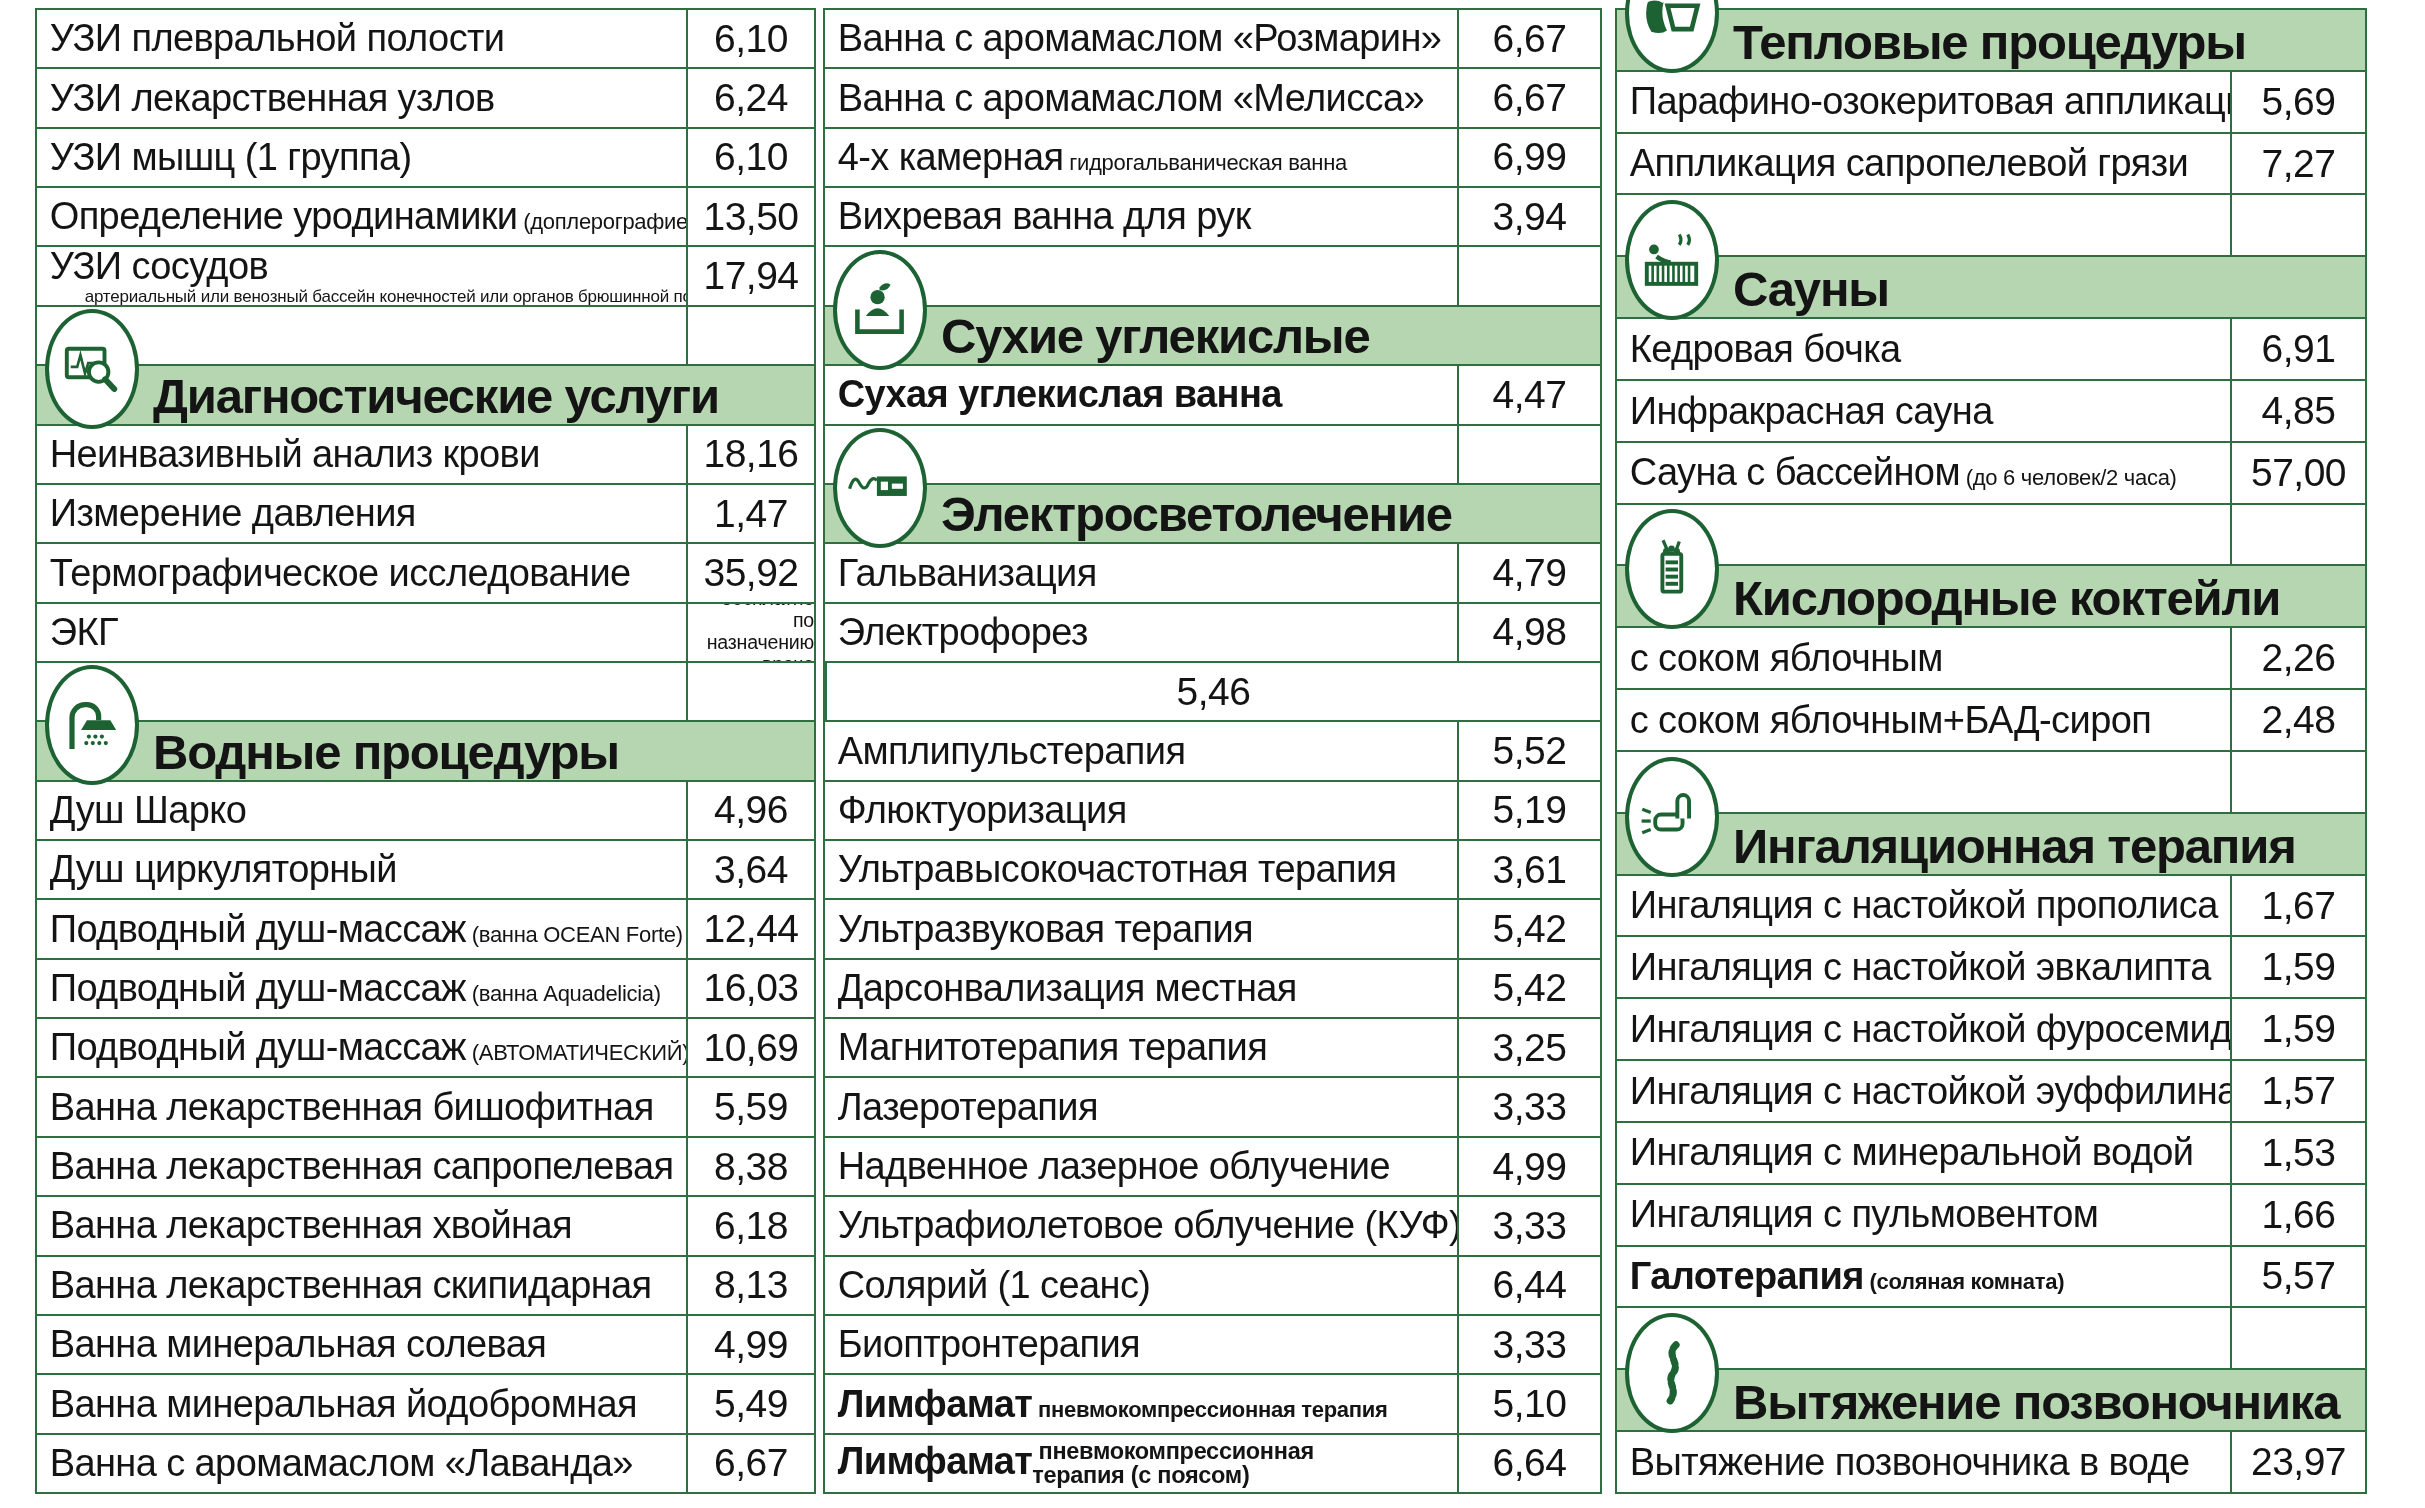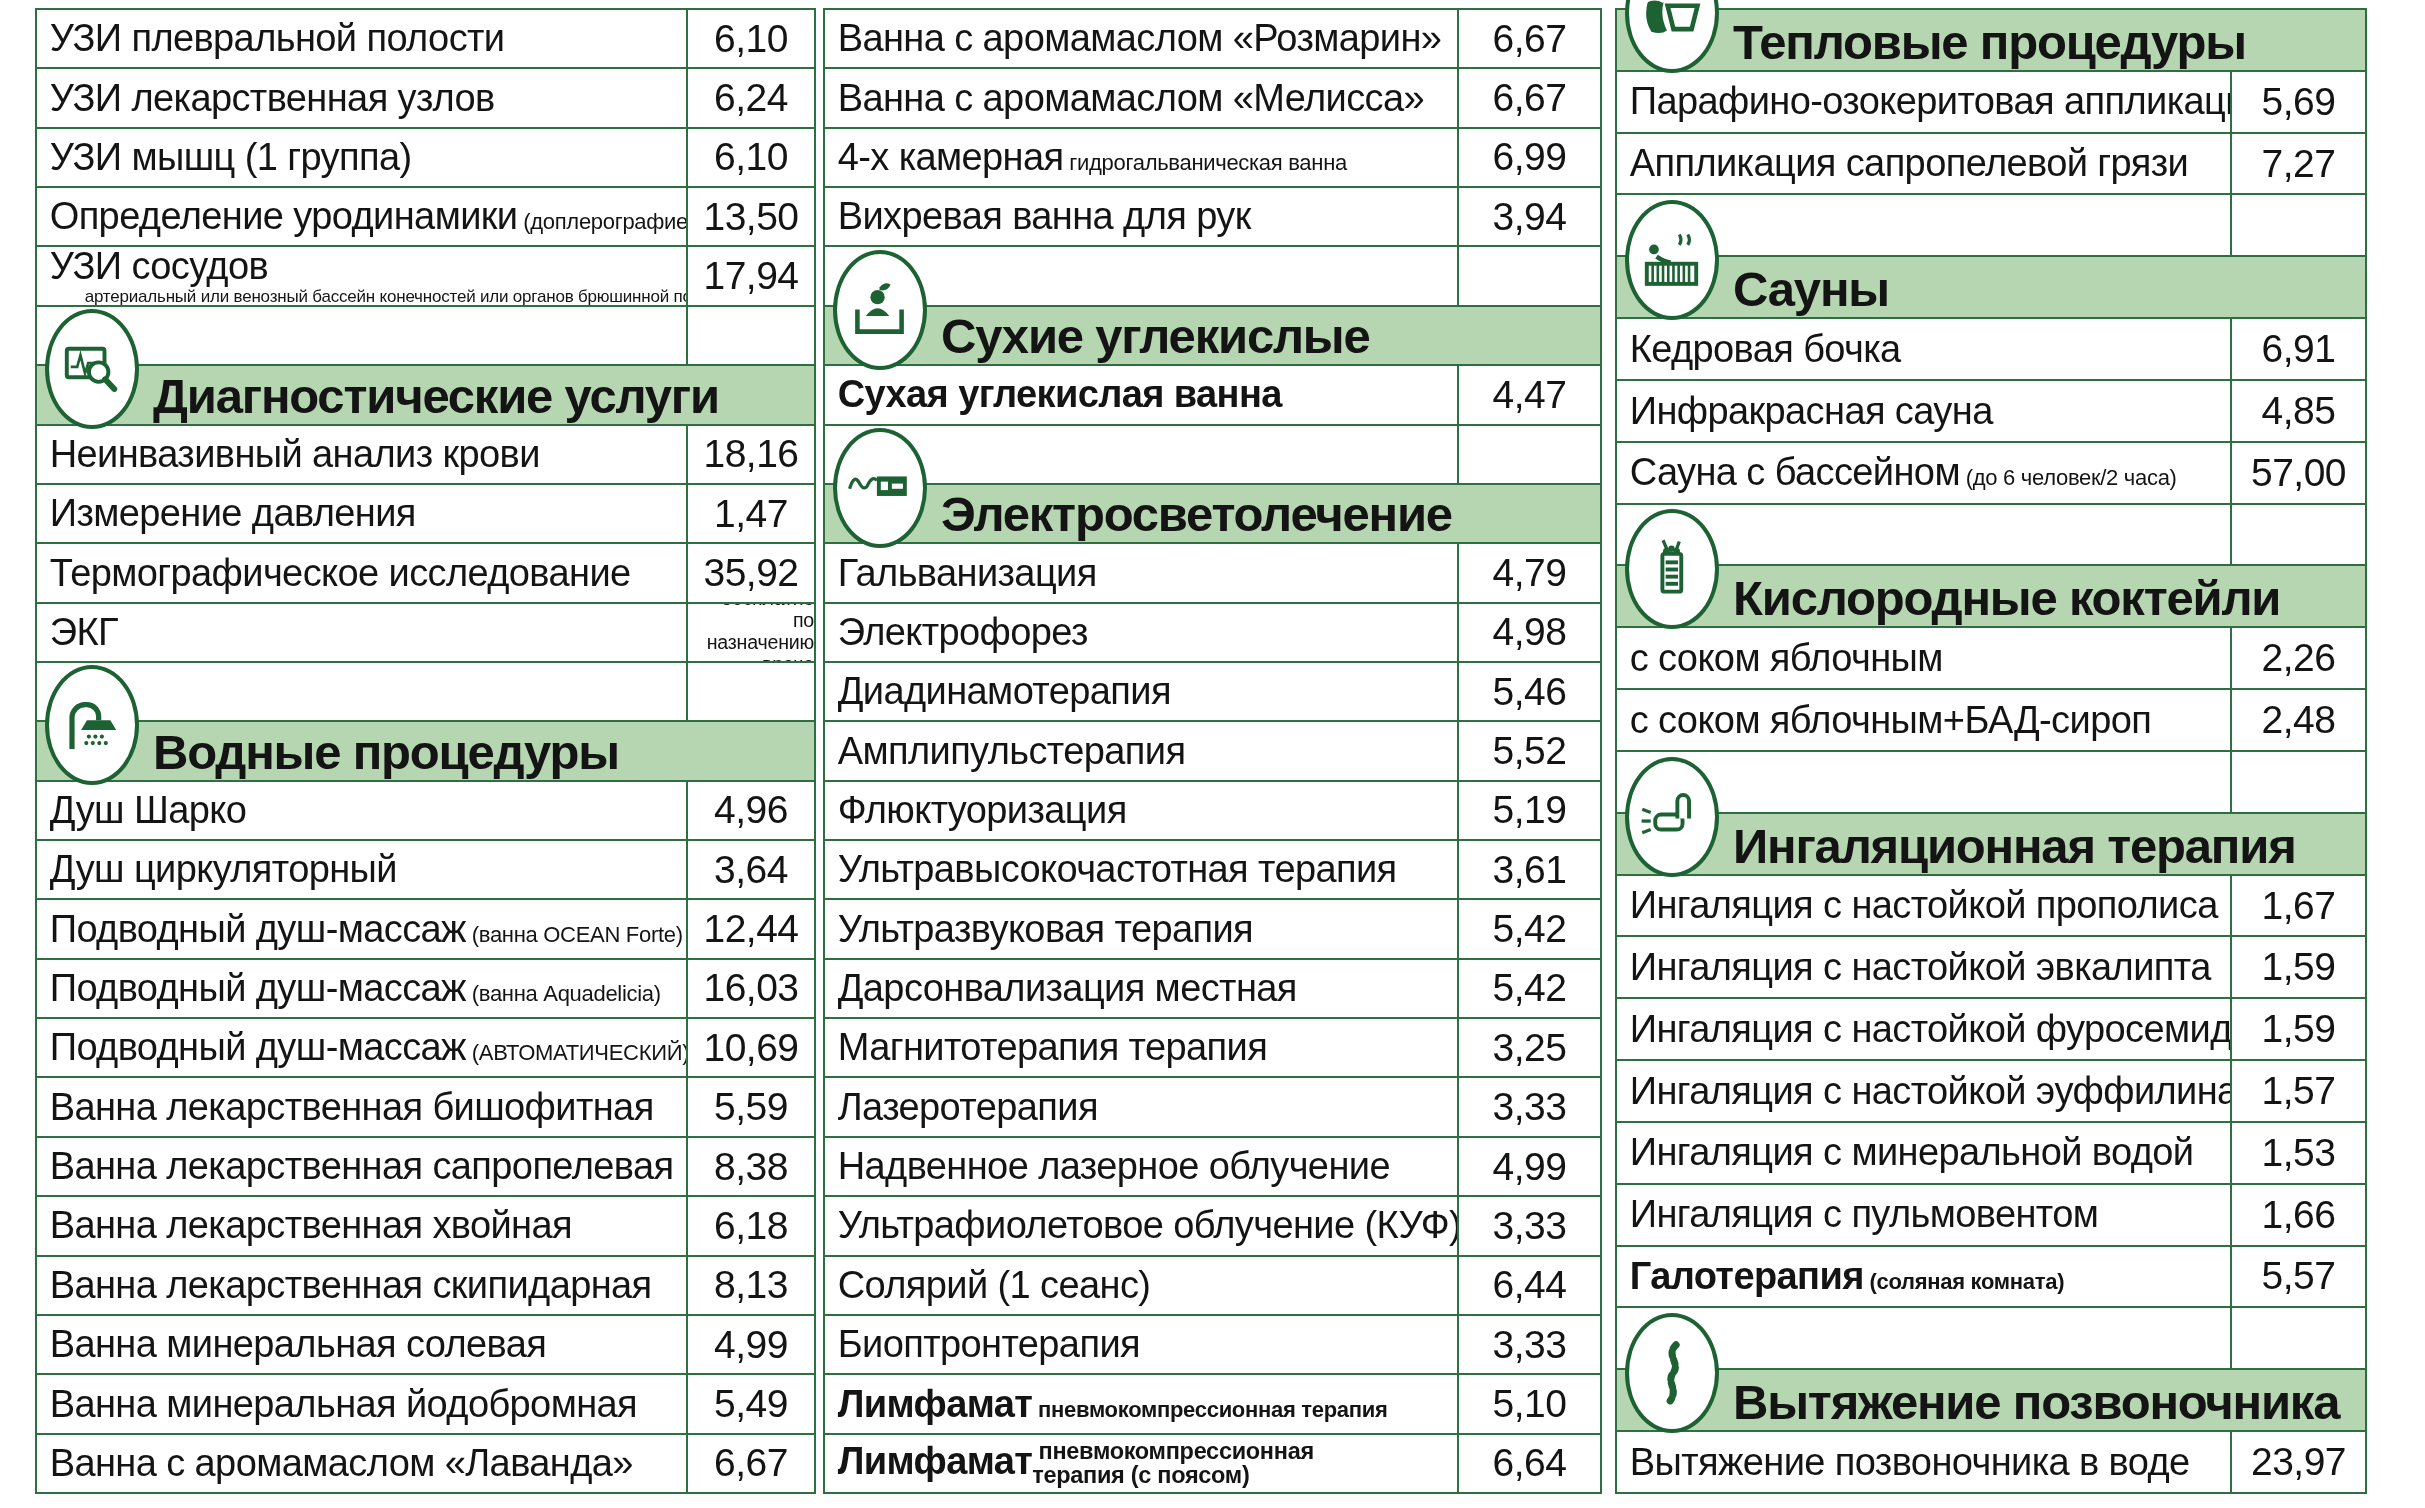--- a/index.html
+++ b/index.html
@@ -361,23 +361,20 @@
         </div>
         <div class="cell-price">4,79</div>
       </div>
       <div class="row">
         <div class="cell-name">
           <div class="line"><span>Электрофорез</span></div>
         </div>
         <div class="cell-price">4,98</div>
       </div>
       <div class="row">
-        <div class="cell-name">
-          <div class="line"><span>Диадинамотерапия</span></div>
-        </div>
         <div class="cell-price">5,46</div>
       </div>
       <div class="row">
         <div class="cell-name">
           <div class="line"><span>Амплипульстерапия</span></div>
         </div>
         <div class="cell-price">5,52</div>
       </div>
       <div class="row">
         <div class="cell-name">

